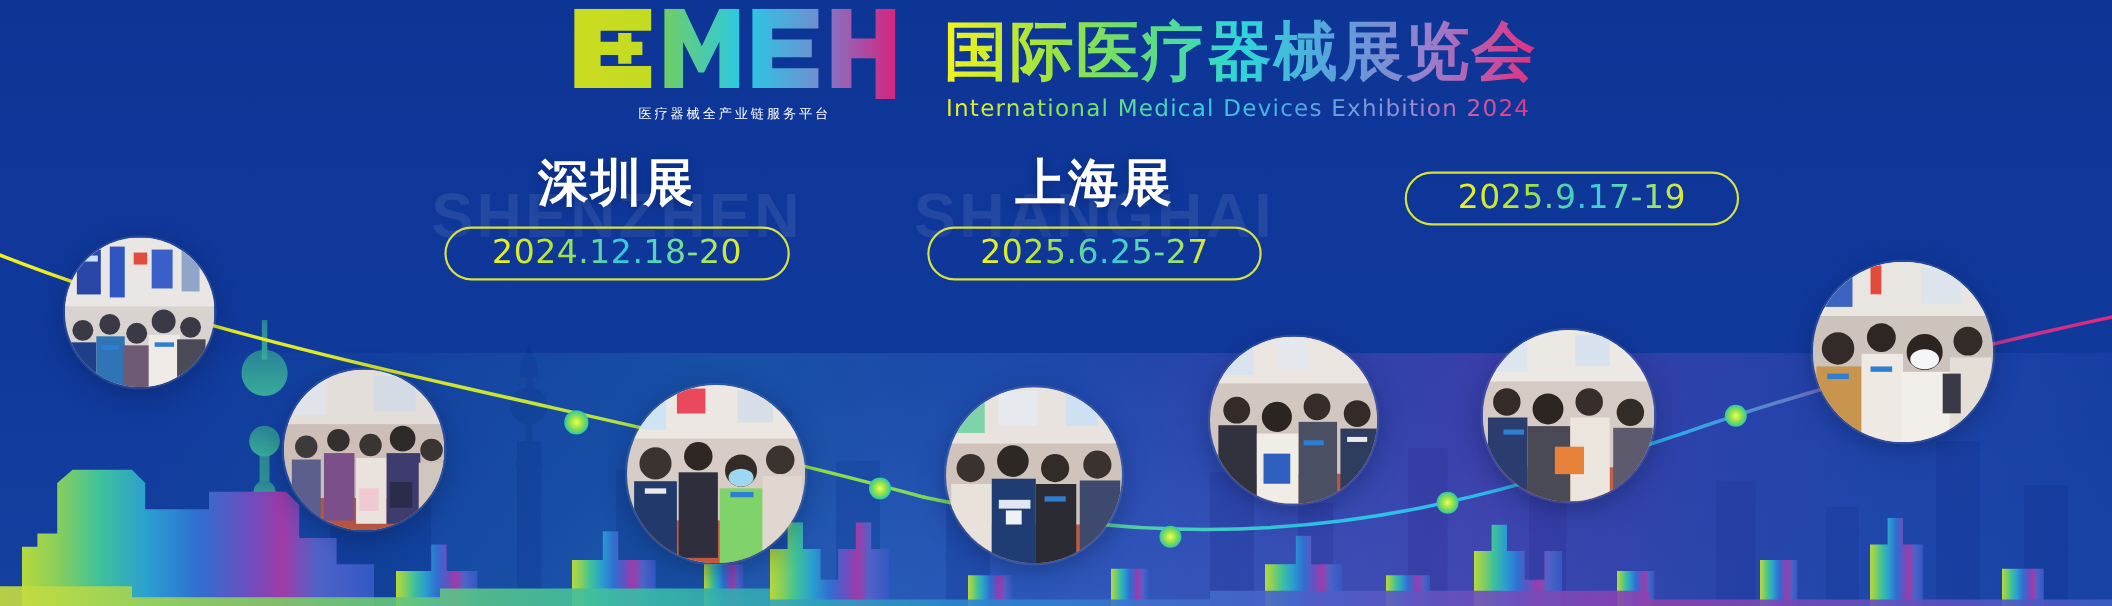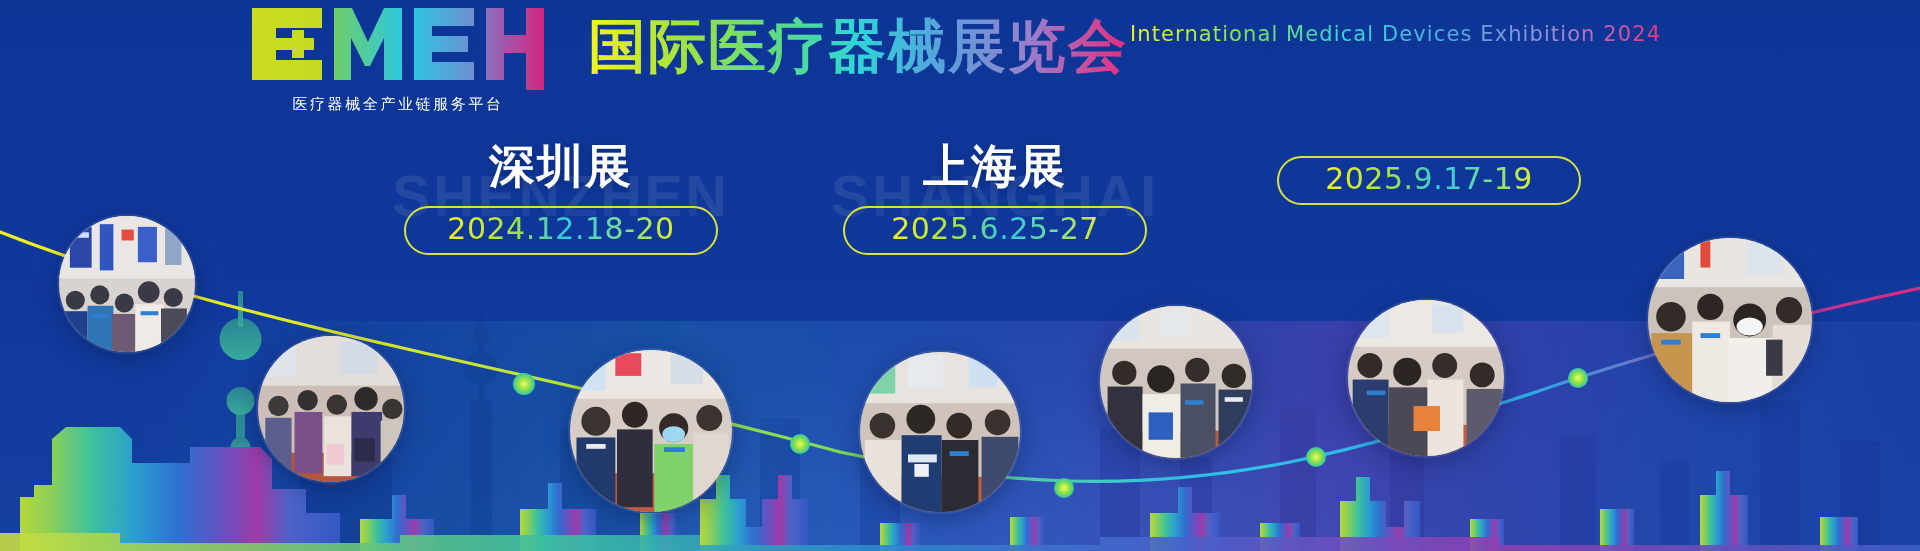--- a/index.html
+++ b/index.html
@@ -47,27 +47,27 @@
     position:absolute; left:0; top:8px; width:1920px;
     display:flex; justify-content:center; align-items:flex-start; gap:44px;
   }
 
   .logo-block { display:flex; flex-direction:column; align-items:center; }
   .cmeh-wrap { position:relative; height:82px; }
   .cmeh-svg { height:82px; display:block; }
   .logo-tagline {
     margin-top:5px;
     color:#ffffff;
-    font-size:15px;
+    font-size:12px;
     letter-spacing:2.6px;
     white-space:nowrap;
     font-weight:400;
   }
 
-  .title-block { display:flex; align-items:flex-start; padding-top:6px; }
+  .title-block { display:flex; flex-direction:column; align-items:flex-start; padding-top:6px; }
   .title-cn-svg { display:block; height:64px; }
   .title-en-svg { display:block; height:28px; margin-top:5px; }
 
   
   .cities {
     position:absolute; top:142px; left:0; width:1920px;
     display:flex; justify-content:center; align-items:flex-start; gap:34px;
     padding-left:70px;
   }
   .city { position:relative; display:flex; flex-direction:column; align-items:center; width:400px; }

